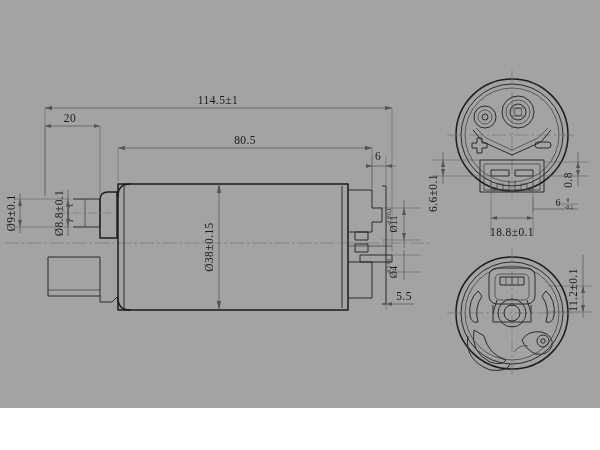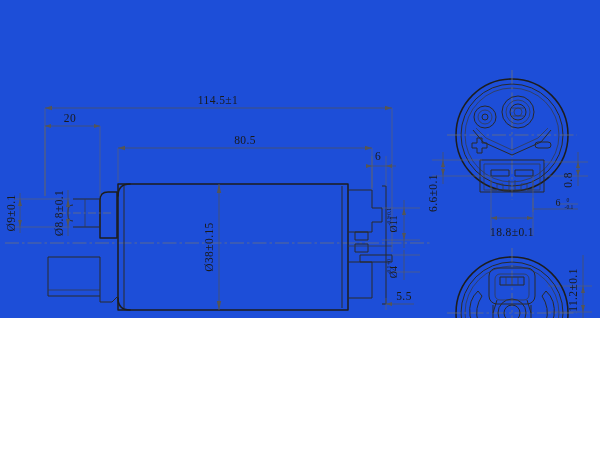--- a/index.html
+++ b/index.html
@@ -3,22 +3,22 @@
 <meta charset="utf-8">
 <style>
   html, body {
     margin: 0;
     padding: 0;
     background: #ffffff;
   }
   #sheet {
     position: relative;
     width: 600px;
-    height: 318px;
-    background: #1d4ed8;
+    height: 408px;
+    background: #a3a3a3;
     font-family: "Liberation Serif", serif;
     overflow: hidden;
   }
   #sheet svg {
     position: absolute;
     left: 0;
     top: 0;
   }
   text {
     font-family: "Liberation Serif", serif;

